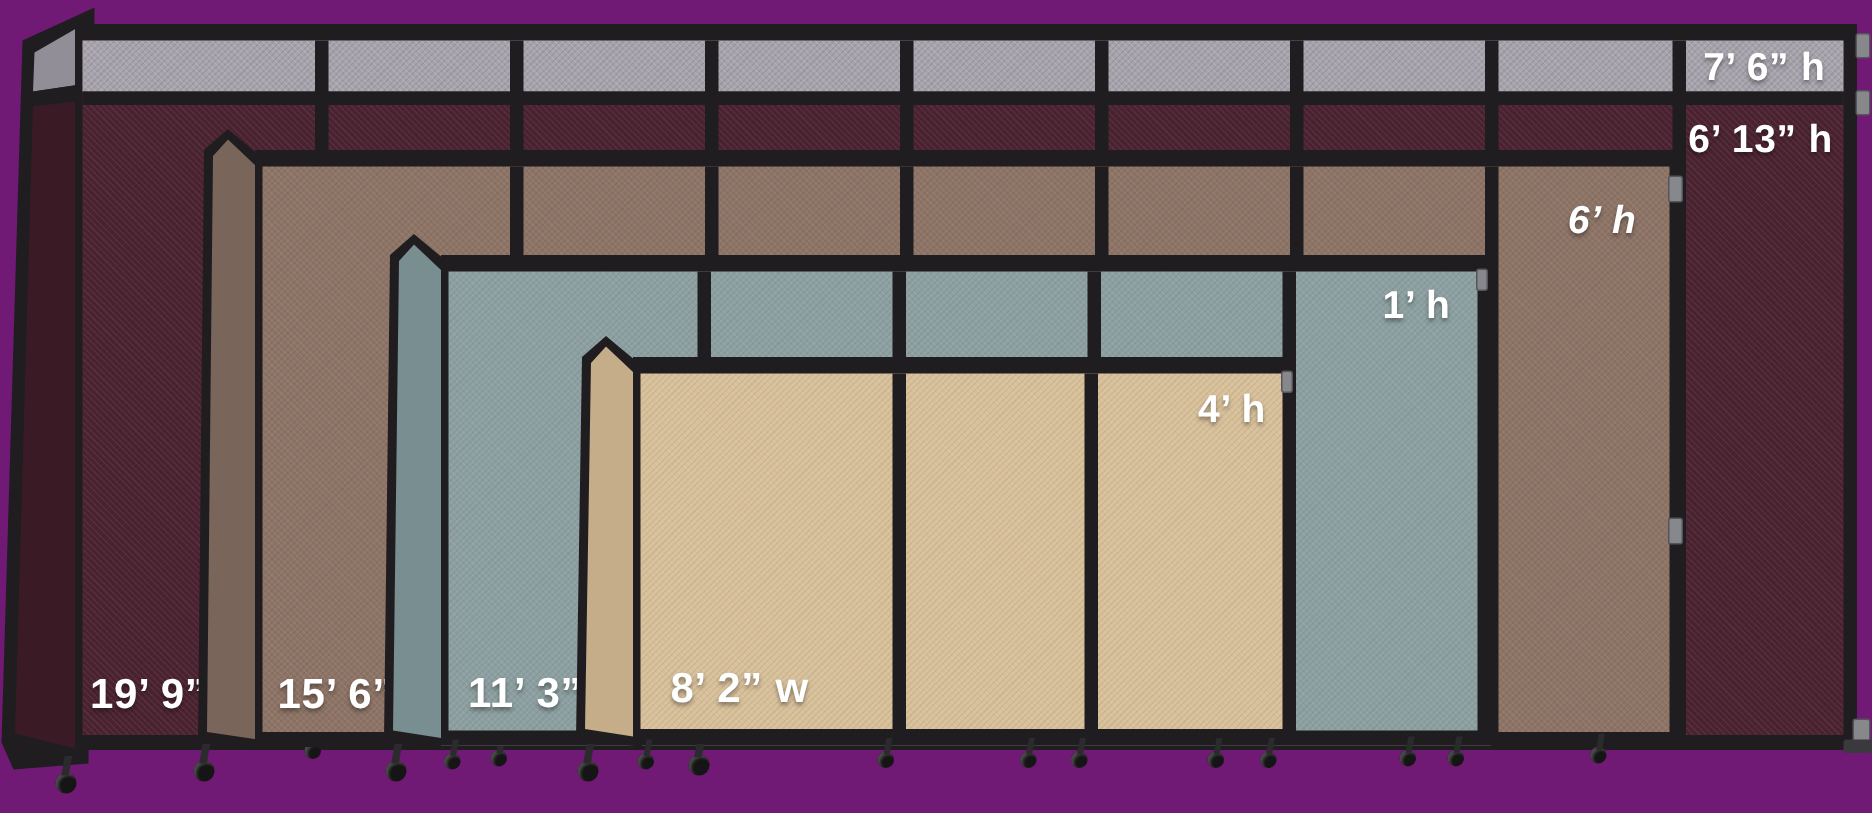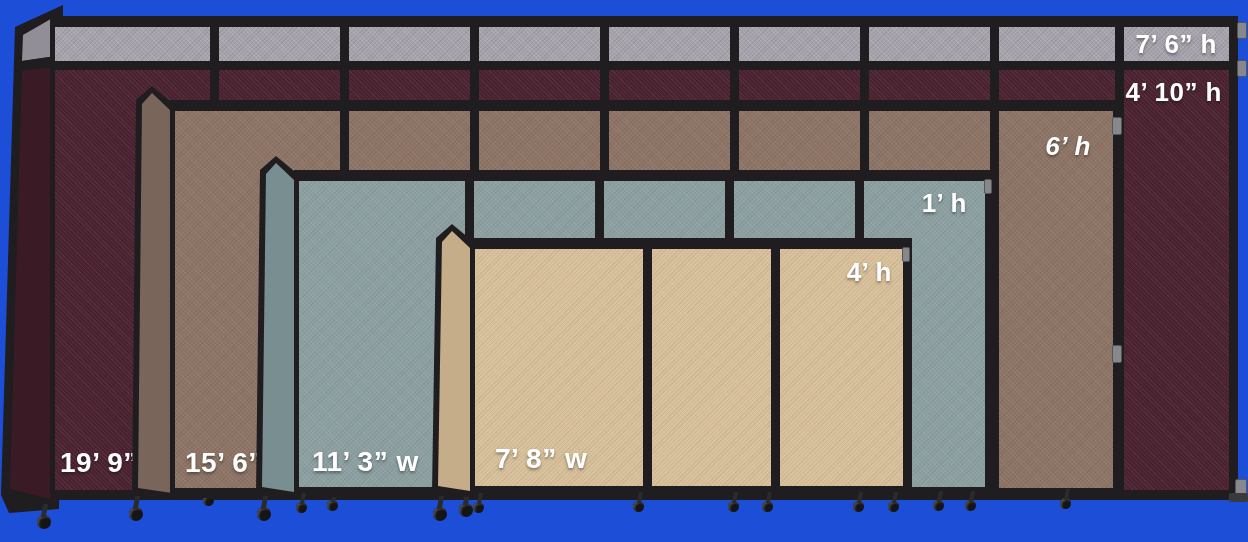--- a/index.html
+++ b/index.html
@@ -1,21 +1,21 @@
 <!DOCTYPE html>
 <html><head>
 <meta charset="utf-8">
 <style>
   html,body{margin:0;padding:0;background:#ffffff;}
   .scene{
-    position:relative;width:1248px;height:542px;background:#1d4ed8;overflow:hidden;
+    position:relative;width:1248px;height:542px;background:#701a75;overflow:hidden;
     font-family:"Liberation Sans",sans-serif;
   }
   .layer{position:absolute;inset:0;}
-  .z-burgundy{z-index:10;} .z-brown{z-index:20;} .z-slate{z-index:30;} .z-sand{z-index:40;margin-left:48px;}
+  .z-burgundy{z-index:10;} .z-brown{z-index:20;} .z-slate{z-index:30;} .z-sand{z-index:40;}
 
   .face{
     position:absolute;
     border-style:solid;border-color:#201d20;
     border-top-width:11px;border-right-width:9px;border-bottom-width:10px;border-left-width:5px;
     box-sizing:border-box;
     background-image:
       repeating-linear-gradient(45deg, rgba(255,255,255,.055) 0 1px, rgba(0,0,0,0) 1px 3px),
       repeating-linear-gradient(135deg, rgba(0,0,0,.06) 0 1px, rgba(0,0,0,0) 1px 3px);
   }
@@ -68,21 +68,21 @@
       <div class="strip-bar"></div>
       <div class="vbar" style="left:155px"></div>
       <div class="vbar" style="left:285px"></div>
       <div class="vbar" style="left:415px"></div>
       <div class="vbar" style="left:545px"></div>
       <div class="vbar" style="left:675px"></div>
       <div class="vbar" style="left:805px"></div>
       <div class="vbar" style="left:935px"></div>
       <div class="vbar" style="left:1060px"></div>
       <div class="label lh" style="top:2px;right:12px;">7’ 6” h</div>
-      <div class="label lh" style="top:50px;right:7px;">4’ 10” h</div>
+      <div class="label lh" style="top:50px;right:7px;">6’ 13” h</div>
       <div class="label lw" style="left:5px;bottom:11px;">19’ 9” w</div>
     </div>
     <div class="caster lg" style="left:34px;top:504px;">
         <i class="stem"></i>
         <i class="wheel"></i>
       </div>
     <div class="caster" style="left:200px;top:486px;">
         <i class="stem"></i>
         <i class="wheel"></i>
       </div>
@@ -161,21 +161,21 @@
 
   <div class="layer z-sand">
     <svg class="side" style="left:380px;top:222px" width="54" height="294" viewBox="0 0 54 294">
       <polygon points="24,2 8,16 4,270 48,276 48,22" fill="#201d20"></polygon>
       <polygon points="24,9 14,20 10,264 42,269 42,26" fill="#c4ad88"></polygon>
     </svg>
     <div class="face face-sand">
       <div class="vbar" style="left:168px"></div>
       <div class="vbar" style="left:296px"></div>
       <div class="label lh" style="top:8px;right:11px;">4’ h</div>
-      <div class="label lw" style="left:20px;bottom:11px;">7’ 8” w</div>
+      <div class="label lw" style="left:20px;bottom:11px;">8’ 2” w</div>
     </div>
     <div class="caster lg" style="left:382px;top:496px;">
         <i class="stem"></i>
         <i class="wheel"></i>
       </div>
     <div class="caster" style="left:422px;top:493px;">
         <i class="stem"></i>
         <i class="wheel"></i>
       </div>
     <div class="caster" style="left:582px;top:492px;">

